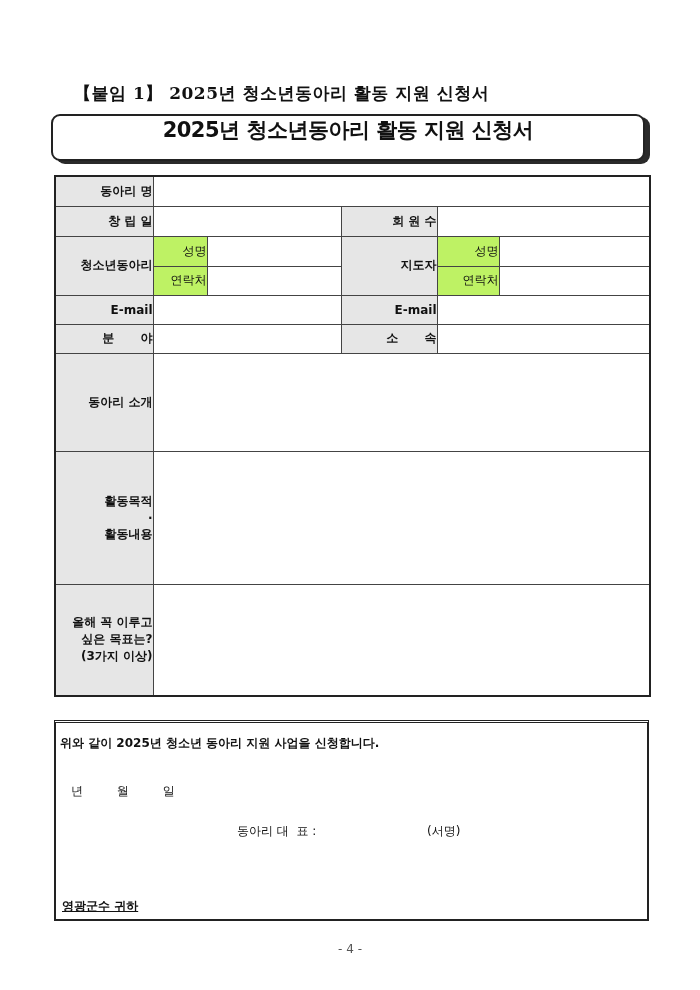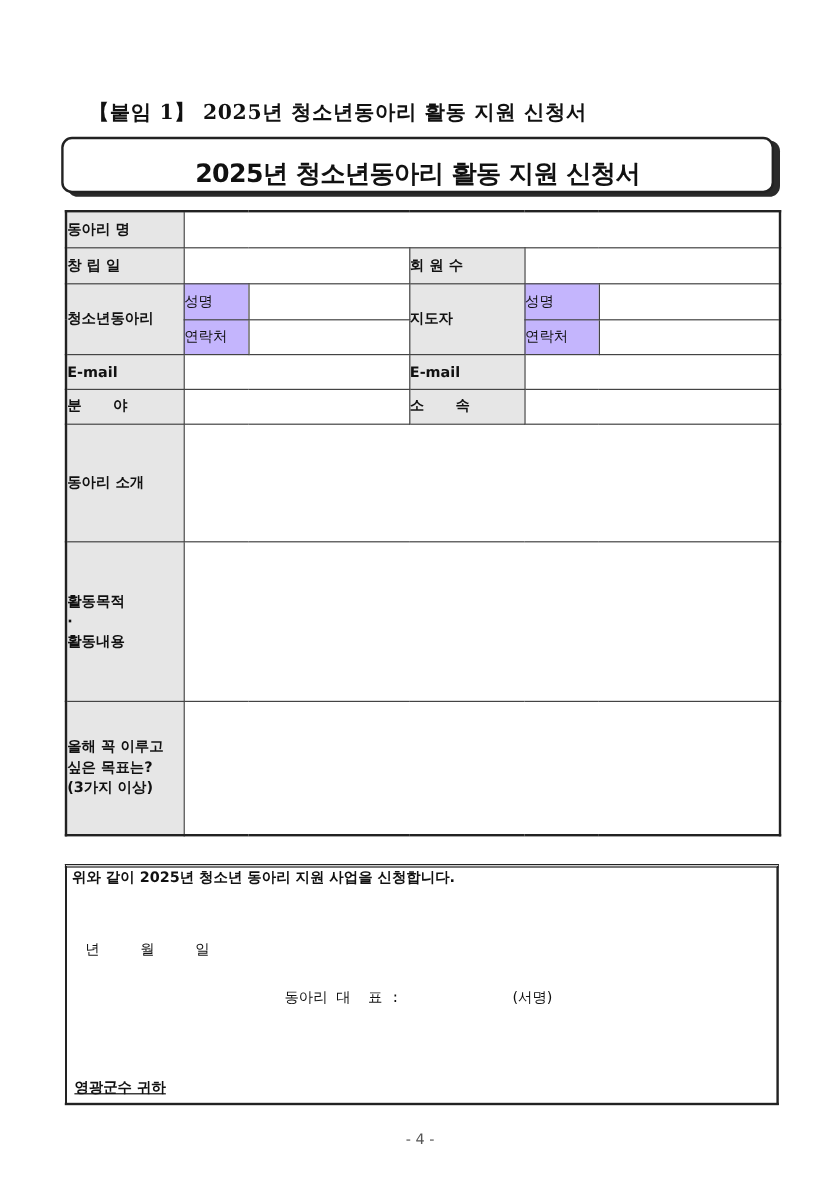--- a/index.html
+++ b/index.html
@@ -2,35 +2,35 @@
 <html><head>
 <meta charset="utf-8">
 <style>
   html, body { margin:0; padding:0; background:#fff; }
   body { width:700px; height:990px; position:relative; overflow:hidden;
          font-family:"DejaVu Sans", sans-serif; color:#111; }
   .attach { position:absolute; left:60px; top:82px; font-family:"DejaVu Serif", serif;
             font-size:17px; font-weight:bold; letter-spacing:0.5px;margin-left:14px; }
   .title-box { position:absolute; left:51px; top:114px; width:590px; height:43px;
                border:2px solid #222; border-radius:9px; background:#fff;
-               box-shadow:5px 3px 0 #2a2a2a; display:flex; align-items:flex-end; justify-content:center; }
+               box-shadow:5px 3px 0 #2a2a2a; display:flex; align-items:flex-start; justify-content:center; }
   .title-box span { font-size:21px; font-weight:bold; letter-spacing:-0.5px; }
   table.form { position:absolute; left:54px; top:175px; width:595px; border-collapse:collapse;
                border:2px solid #222; table-layout:fixed; }
-  table.form td { border:1px solid #444; padding:0; font-size:12px; text-align:left; vertical-align:middle; }
+  table.form td { border:1px solid #444; padding:0; font-size:12px; text-align:right; vertical-align:middle; }
   td.lbl { background:#e6e6e6; font-weight:bold; }
-  td.sub { background:#c4b5fd; }
+  td.sub { background:#bef264; }
   td.val { background:#fff; }
   .sig { position:absolute; left:54px; top:720px; width:591px; height:196px;
          border:2px solid #222; border-top:3px double #222; font-size:12px; }
-  .sig .decl { position:absolute; left:4px; top:0; font-weight:bold; }
+  .sig .decl { position:absolute; left:4px; top:12px; font-weight:bold; }
   .sig .date { position:absolute; left:0; width:100%; top:60px; text-align:left; }
   .sig .date span { display:inline-block; margin:0 15px; }
   .sig .line { position:absolute; left:181px; }
-  .sig .line .n { display:inline-block; width:190px;font-family:Liberation Mono, monospace; }
+  .sig .line .n { display:inline-block; width:190px; }
   .sig .to { position:absolute; left:6px; bottom:4px; font-weight:bold;text-decoration:underline; }
   .page { position:absolute; left:0; width:700px; top:942px; text-align:center; font-size:12px; color:#555; }
 </style>
 </head>
 <body>
 
 <div class="attach">【붙임 1】 2025년 청소년동아리 활동 지원 신청서</div>
 
 <div class="title-box">
   <span>2025년 청소년동아리 활동 지원 신청서</span>

